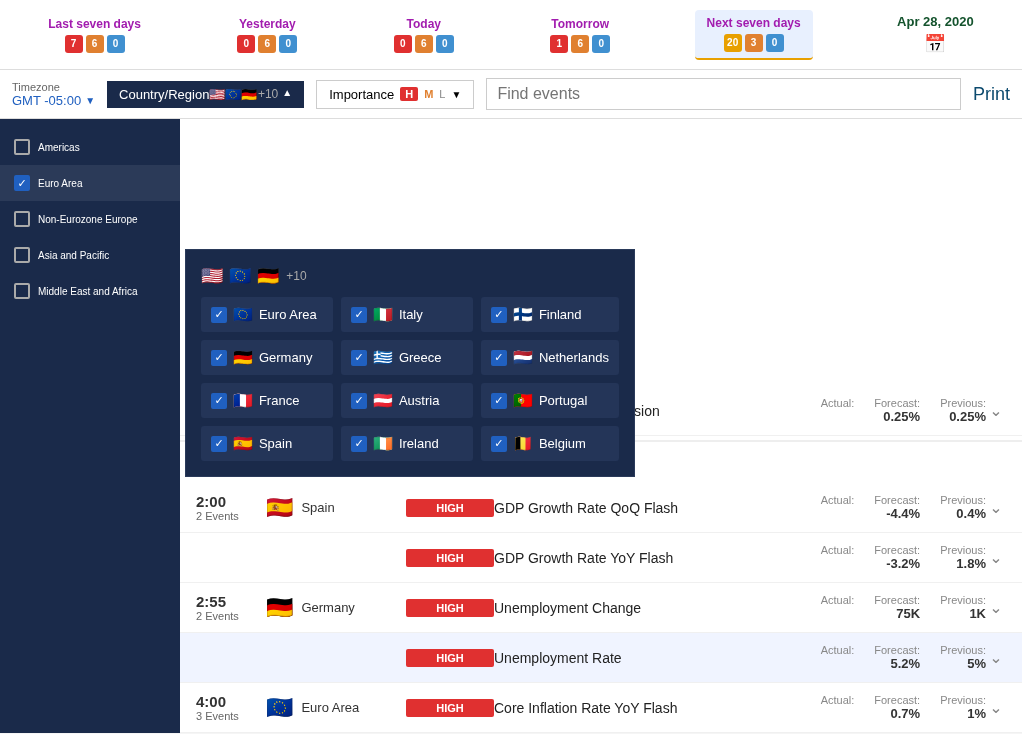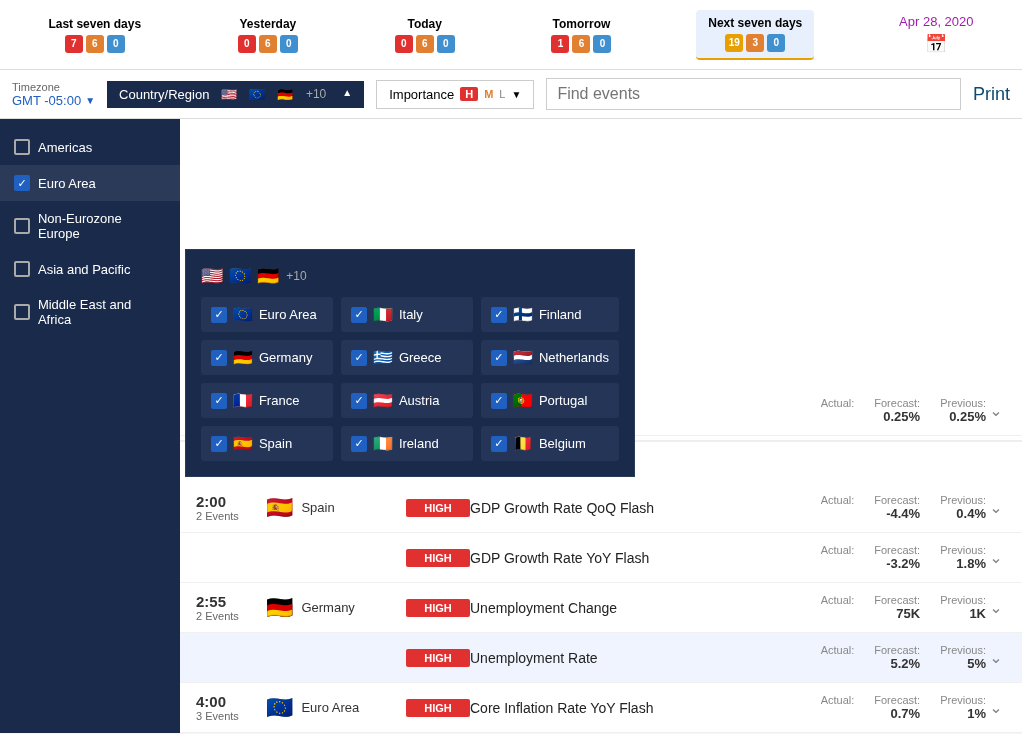--- a/index.html
+++ b/index.html
@@ -1,59 +1,59 @@
 <!DOCTYPE html>
 <html><head>
   <meta charset="utf-8">
   <style>
     * { box-sizing: border-box; margin: 0; padding: 0; }
     body { font-family: Arial, sans-serif; font-size: 13px; background: #f5f5f5; color: #333; overflow-x: hidden; }
     
     
     .header { background: #fff; border-bottom: 1px solid #ddd; padding: 8px 0; display: flex; align-items: center; justify-content: space-around; }
     .nav-item { text-align: center; padding: 6px 12px; cursor: pointer; border-radius: 4px; }
-    .nav-item .label { font-size: 12px; color: #000000; font-weight: 600; }
+    .nav-item .label { font-size: 12px; color: #a21caf; font-weight: 600; }
     .nav-item.active { background: #e8f0fe; border-bottom: 2px solid #e8a000; }
     .badges { display: flex; gap: 3px; justify-content: center; margin-top: 4px; }
     .badge { width: 18px; height: 18px; border-radius: 3px; display: flex; align-items: center; justify-content: center; font-size: 10px; font-weight: bold; color: #fff; }
     .badge.red { background: #e03030; }
     .badge.orange { background: #e08030; }
     .badge.blue { background: #4090d0; }
     .badge.active-count { background: #e8a000; }
 
     .date-nav { text-align: center; padding: 6px 12px; cursor: pointer; }
-    .date-nav .date-label { font-size: 13px; font-weight: normal; color: #a21caf; }
+    .date-nav .date-label { font-size: 13px; font-weight: bold; color: #14532d; }
     .calendar-icon { font-size: 18px; margin-top: 4px; }
 
     
     .controls-row { background: #fff; padding: 8px 12px; display: flex; align-items: center; gap: 12px; border-bottom: 1px solid #ddd; }
     .timezone-select { display: flex; flex-direction: column; }
     .timezone-label { font-size: 11px; color: #666; }
     .timezone-value { color: #2060c0; font-size: 13px; display: flex; align-items: center; gap: 4px; cursor: pointer; }
     .dropdown-arrow { font-size: 10px; }
     
-    .country-btn { background: #1a2a4a; color: #fff; padding: 6px 12px; border: none; cursor: pointer; display: flex; align-items: flex-start; gap: 12px; font-size: 13px; position: relative; }
+    .country-btn { background: #1a2a4a; color: #fff; padding: 6px 12px; border: none; cursor: pointer; display: flex; align-items: flex-start; gap: 0; font-size: 13px; position: relative; }
     
     .importance-btn { background: #fff; border: 1px solid #ccc; padding: 6px 12px; cursor: pointer; display: flex; align-items: center; gap: 6px; font-size: 13px; }
     .imp-h { background: #e03030; color: #fff; padding: 1px 5px; font-size: 11px; font-weight: bold; border-radius: 2px; }
     .imp-m { color: #e08030; font-size: 11px; font-weight: bold; }
     .imp-l { color: #888; font-size: 11px; }
     
     .search-input { flex: 1; padding: 6px 10px; border: 1px solid #ccc; font-size: 16px; }
     .print-btn { background: none; border: none; color: #0c4a6e; cursor: pointer; font-size: 18px; }
 
     
     .main-content { display: flex; }
     
     
     .sidebar { width: 180px; background: #1a2a4a; color: #fff; padding: 10px 0; flex-shrink: 0; }
     .sidebar-item { display: flex; align-items: center; gap: 8px; padding: 10px 14px; cursor: pointer; }
     .sidebar-checkbox { width: 16px; height: 16px; border: 2px solid #aaa; background: transparent; display: flex; align-items: center; justify-content: center; border-radius: 2px; }
     .sidebar-checkbox.checked { background: #2060c0; border-color: #2060c0; color: #fff; font-size: 11px; }
-    .sidebar-label { font-size: 13px; font-weight: 500; }
+    .sidebar-label { font-size: 10px; font-weight: 500; }
 
     
     .dropdown-overlay { position: absolute; top: 130px; left: 185px; background: #1a2a4a; border: 1px solid #2a3a5a; z-index: 100; width: 450px; padding: 15px; }
     .dropdown-flags-row { display: flex; align-items: center; gap: 6px; margin-bottom: 10px; }
     .plus-text { color: #aaa; font-size: 12px; }
     
     .country-grid { display: grid; grid-template-columns: repeat(3, 1fr); gap: 8px; }
     .country-cell { display: flex; align-items: center; gap: 6px; padding: 8px 10px; background: #243558; border-radius: 3px; cursor: pointer; color: #fff; }
     .country-cell .cb { width: 16px; height: 16px; background: #2060c0; border: none; display: flex; align-items: center; justify-content: center; color: #fff; font-size: 11px; border-radius: 2px; flex-shrink: 0; }
     .country-name { font-size: 13px; }
@@ -63,21 +63,21 @@
     
     .time-group { }
     .time-info { width: 70px; flex-shrink: 0; }
     .time-val { font-size: 15px; font-weight: bold; color: #333; }
     .event-count { font-size: 11px; color: #666; }
     
     .event-row { display: flex; align-items: center; padding: 8px 16px; border-bottom: 1px solid #f0f0f0; min-height: 50px; }
     .event-time-col { width: 70px; flex-shrink: 0; }
     .country-col { width: 140px; display: flex; align-items: center; gap: 8px; flex-shrink: 0; }
     .country-event-name { font-size: 13px; font-weight: 500; }
-    .importance-col { width: 64px; flex-shrink: 0; }
+    .importance-col { width: 88px; flex-shrink: 0; }
     .high-badge { background: #e03030; color: #fff; padding: 3px 8px; font-size: 11px; font-weight: bold; border-radius: 2px; text-align: center; }
     .event-name-col { flex: 1; font-size: 14px; font-weight: 500; color: #222; }
     .expand-btn { width: 20px; text-align: center; color: #888; cursor: pointer; font-size: 16px; }
 
     .date-divider { padding: 12px 16px 8px; font-size: 18px; font-weight: bold; color: #222; background: #fff; border-top: 2px solid #eee; margin-top: 4px; }
 
     .stats-block { display: flex; gap: 20px; align-items: flex-start; }
     .stat-item { text-align: right; }
     .stat-item .s-label { font-size: 11px; color: #888; display: block; text-align: right; }
     .stat-item .s-val { font-size: 13px; color: #333; font-weight: 600; display: block; }
@@ -114,21 +114,21 @@
     <div class="label">Tomorrow</div>
     <div class="badges">
       <div class="badge red">1</div>
       <div class="badge orange">6</div>
       <div class="badge blue">0</div>
     </div>
   </div>
   <div class="nav-item active">
     <div class="label">Next seven days</div>
     <div class="badges">
-      <div class="badge active-count">19</div>
+      <div class="badge active-count">20</div>
       <div class="badge orange">3</div>
       <div class="badge blue">0</div>
     </div>
   </div>
   <div class="date-nav">
     <div class="date-label">Apr 28, 2020</div>
     <div class="calendar-icon">📅</div>
   </div>
 </div>
 

